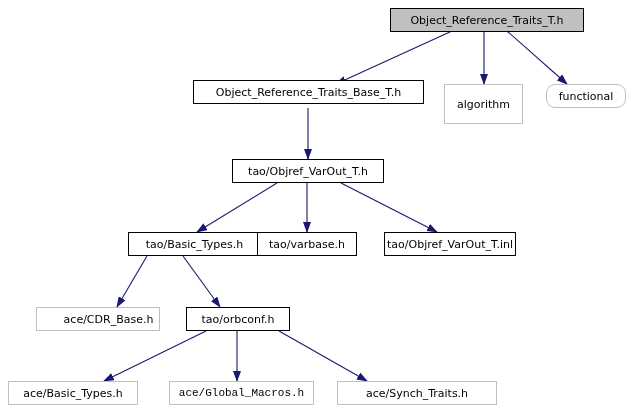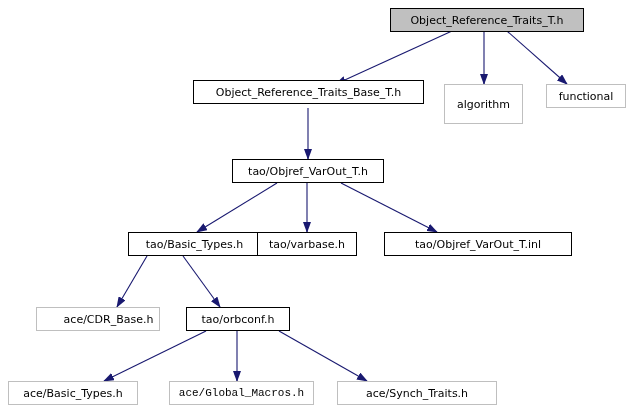--- a/index.html
+++ b/index.html
@@ -56,24 +56,24 @@
         <line x1="183" y1="256" x2="220" y2="307" class="edge" stroke="#191970" marker-end="url(#arrowhead)"></line>
         <line x1="206" y1="331" x2="104" y2="381" class="edge" stroke="#191970" marker-end="url(#arrowhead)"></line>
         <line x1="237" y1="331" x2="237" y2="381" class="edge" stroke="#191970" marker-end="url(#arrowhead)"></line>
         <line x1="279" y1="331" x2="367" y2="381" class="edge" stroke="#191970" marker-end="url(#arrowhead)"></line>
       </g>
   </svg>
   <div id="node-layer">
       <div class="node root" style="left: 390px; top: 8px; width: 194px; height: 24px;">Object_Reference_Traits_T.h</div>
       <div class="node internal" style="left: 193px; top: 80px; width: 231px; height: 24px;">Object_Reference_Traits_Base_T.h</div>
       <div class="node external" style="left: 444px; top: 84px; width: 79px; height: 40px;">algorithm</div>
-      <div class="node external" style="left: 546px; top: 84px; width: 80px; height: 24px;">functional</div>
+      <div class="node external" style="left: 546px; top: 84px; width: 80px; height: 24px; border-radius: 9px;">functional</div>
       <div class="node internal" style="left: 232px; top: 159px; width: 152px; height: 24px;">tao/Objref_VarOut_T.h</div>
       <div class="node internal" style="left: 100px; top: 232px; width: 133px; height: 24px; margin-left: 28px;">tao/Basic_Types.h</div>
       <div class="node internal" style="left: 257px; top: 232px; width: 100px; height: 24px;">tao/varbase.h</div>
-      <div class="node internal" style="left: 384px; top: 232px; width: 188px; height: 24px;">tao/Objref_VarOut_T.inl</div>
+      <div class="node internal" style="left: 384px; top: 232px; width: 132px; height: 24px;">tao/Objref_VarOut_T.inl</div>
       <div class="node external" style="left: 36px; top: 307px; width: 124px; height: 24px; padding-left: 21px;">ace/CDR_Base.h</div>
       <div class="node internal" style="left: 186px; top: 307px; width: 104px; height: 24px;">tao/orbconf.h</div>
       <div class="node external" style="left: 8px; top: 381px; width: 130px; height: 24px;">ace/Basic_Types.h</div>
       <div class="node external" style="left: 169px; top: 381px; width: 145px; height: 24px; font-family: Liberation Mono, monospace;">ace/Global_Macros.h</div>
       <div class="node external" style="left: 337px; top: 381px; width: 160px; height: 24px;">ace/Synch_Traits.h</div>
     </div>
 </div>
 
 </body></html>

